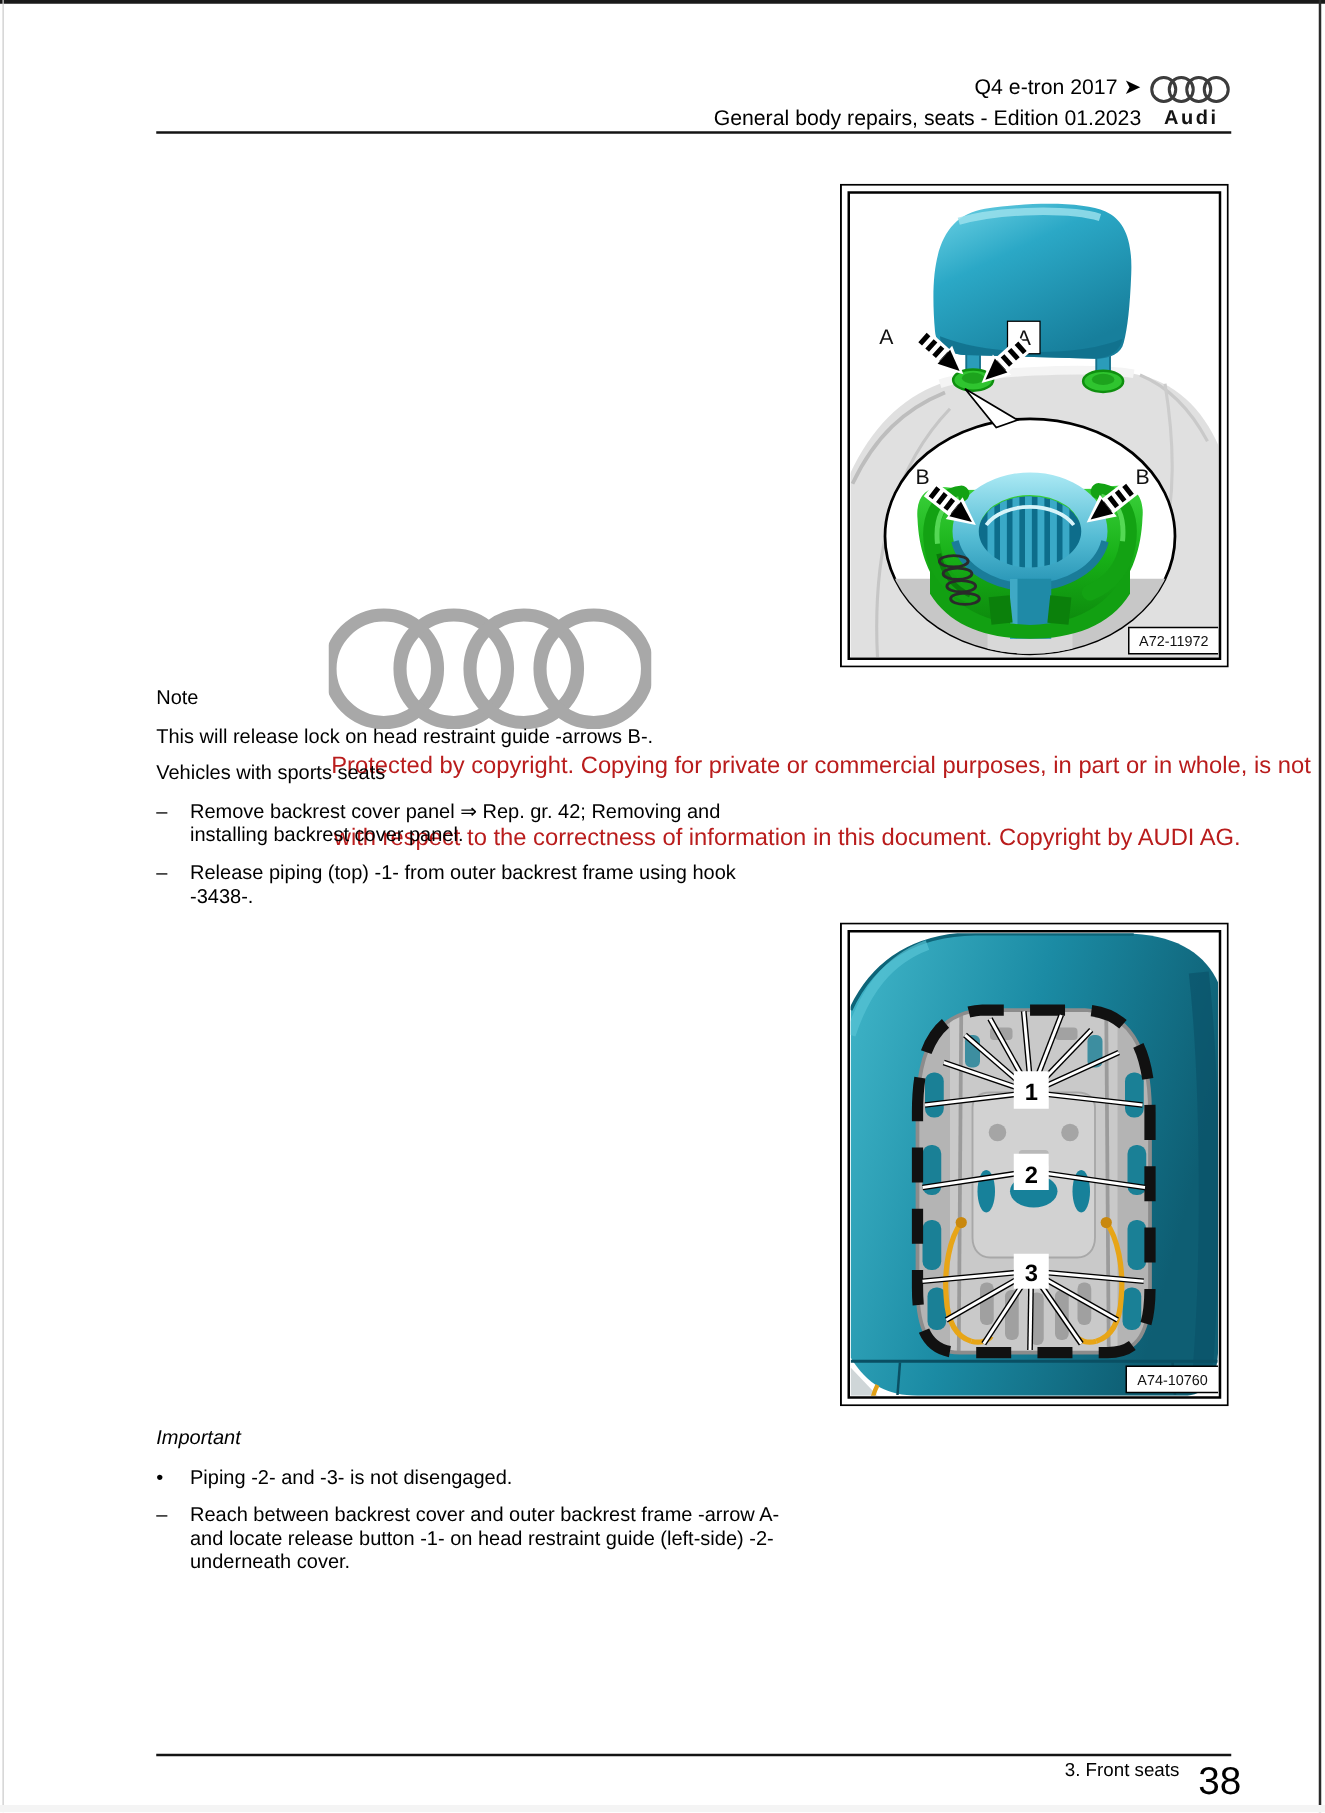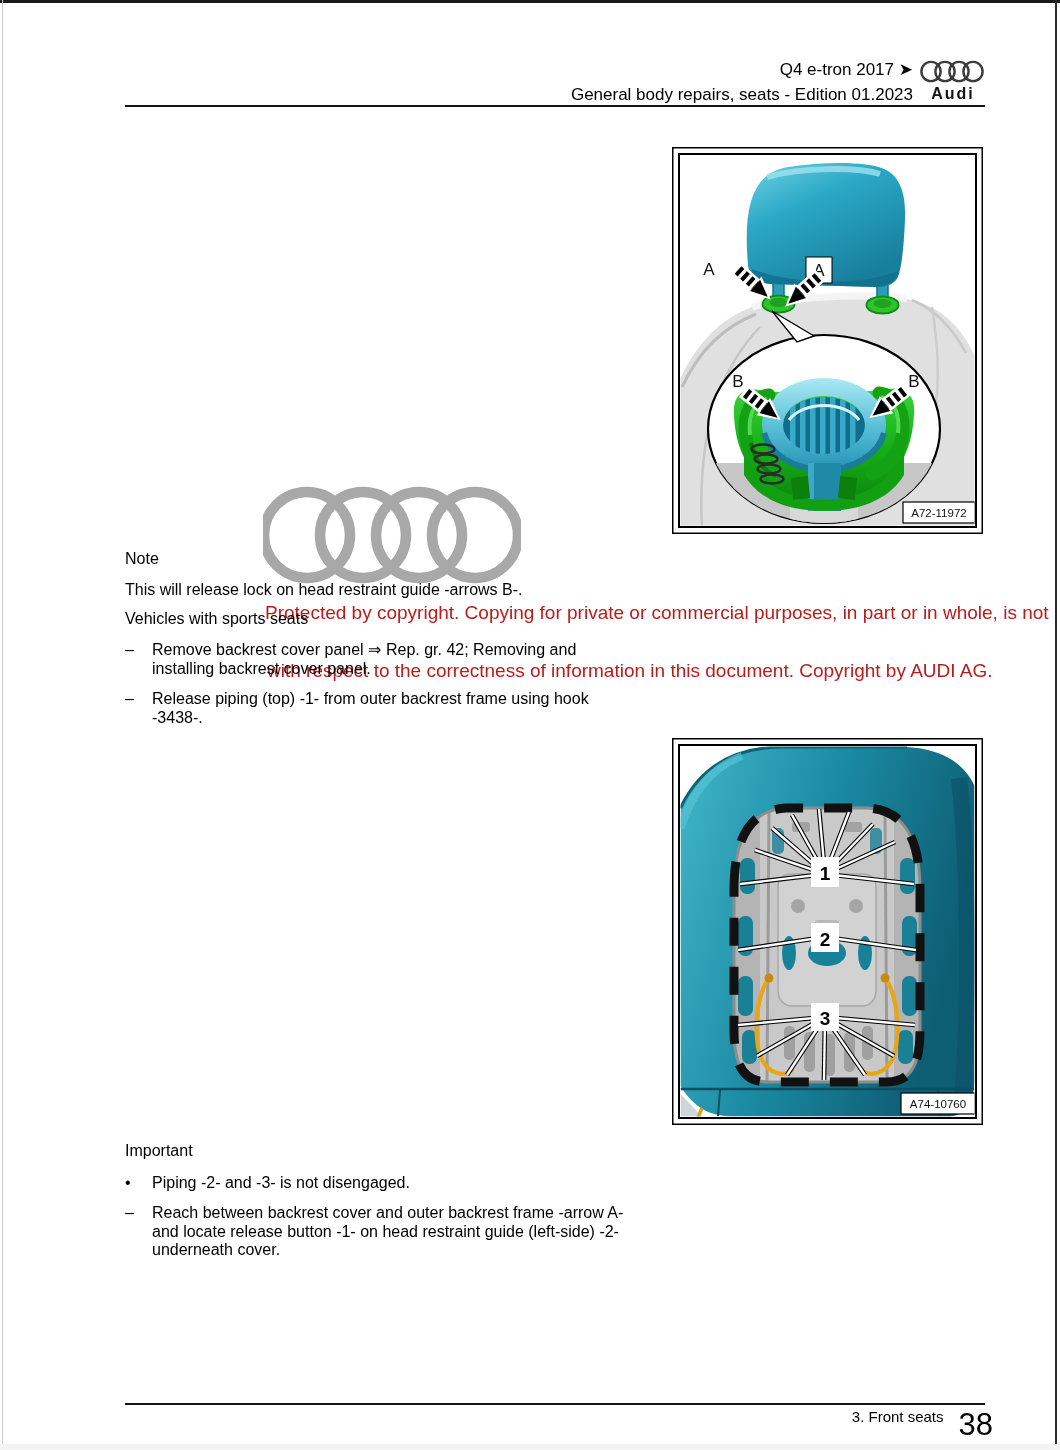--- a/index.html
+++ b/index.html
@@ -295,21 +295,21 @@
       <text x="153" y="208" text-anchor="middle" font-size="19" font-weight="bold" fill="#000">2</text>
       <rect x="139" y="265" width="28" height="28" fill="#fff"></rect>
       <text x="153" y="287" text-anchor="middle" font-size="19" font-weight="bold" fill="#000">3</text>
       <rect x="229" y="355" width="74" height="21" fill="#fff" stroke="#000" stroke-width="1.2"></rect>
       <text x="266" y="370" text-anchor="middle" font-size="11.5" fill="#111">A74-10760</text>
     </g>
     <rect x="0.75" y="0.75" width="309.5" height="385.5" fill="none" stroke="#000" stroke-width="1.5"></rect>
     <rect x="7" y="7" width="297" height="373" fill="none" stroke="#000" stroke-width="2"></rect>
   </svg>
 
-  <div class="txt body-text" style="left:125px;top:1142px;">Important</div>
+  <div class="txt body-text" style="left:125px;top:1142px;font-style:italic;">Important</div>
   <div class="txt body-text step" style="left:125px;top:1174px;">
     <span class="marker">•</span>
     <span class="stext">Piping -2- and -3- is not disengaged.</span>
   </div>
   <div class="txt body-text step" style="left:125px;top:1204px;">
     <span class="marker">–</span>
     <span class="stext">Reach between backrest cover and outer backrest frame -arrow A- and locate release button -1- on head restraint guide (left-side) -2- underneath cover.</span>
   </div>
 
   <div class="abs rule" style="left:125px;top:1403px;width:860px;"></div>

